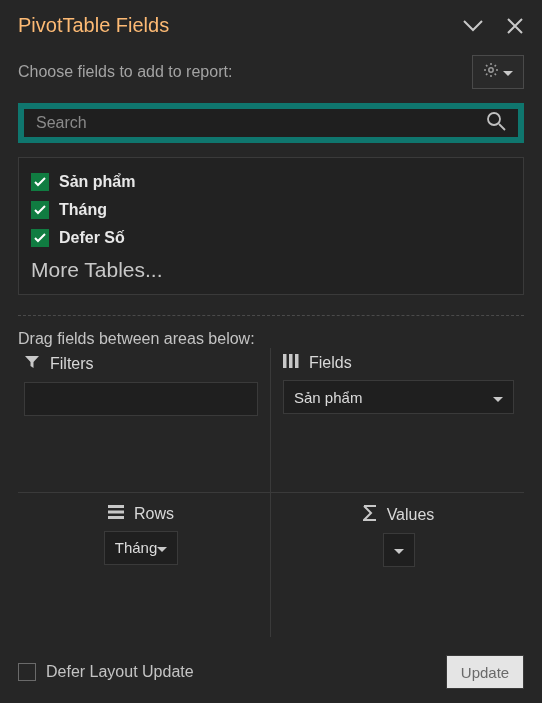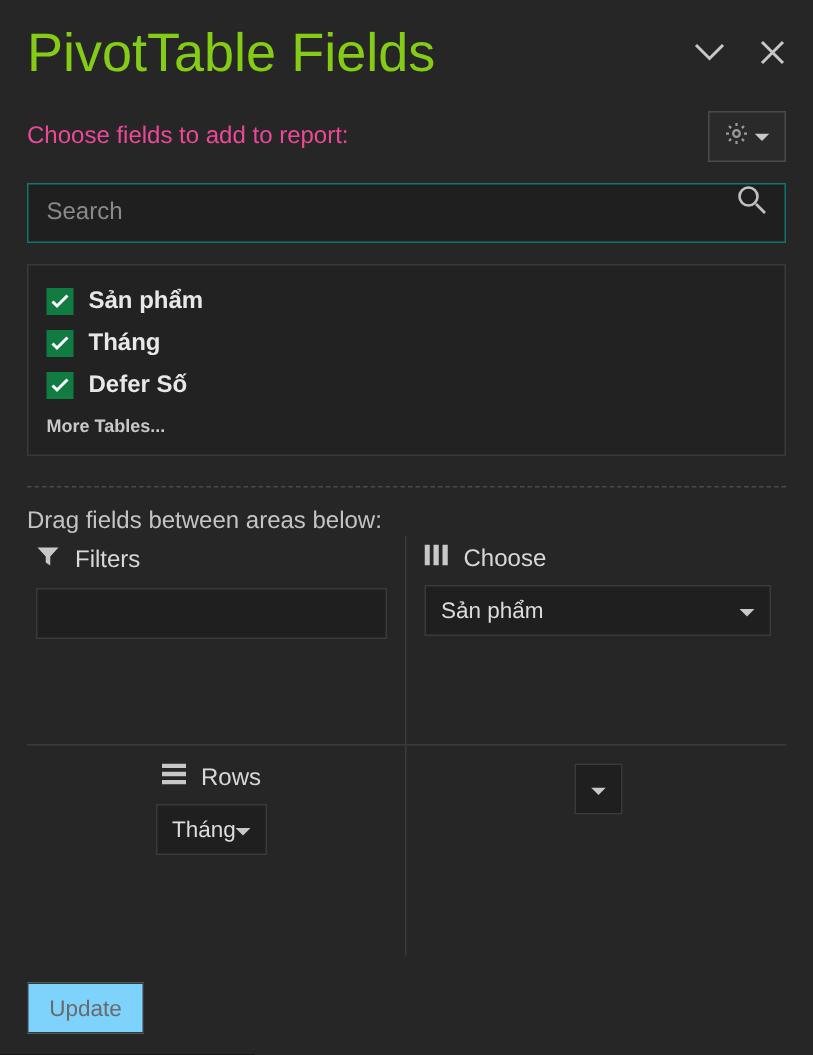--- a/index.html
+++ b/index.html
@@ -13,55 +13,56 @@
     display: flex;
     flex-direction: column;
   }
   .header {
     display: flex;
     align-items: center;
     justify-content: space-between;
     margin-bottom: 18px;
   }
   .title {
-    font-size: 36px;
+    font-size: 20px;
     font-weight: 300;
-    color: #84cc16;
+    color: #fdba74;
   }
   .header-icons {
     display: flex;
     gap: 22px;
     align-items: center;
   }
   .header-icons svg { display: block; }
   .sub-row {
     display: flex;
     align-items: center;
     justify-content: space-between;
     margin-bottom: 14px;
   }
   .sub-label {
     font-size: 16px;
-    color: #ec4899;
+    color: #a3a3a3;
   }
   .gear-btn {
     width: 52px;
     height: 34px;
     border: 1px solid #4a4a4a;
     display: flex;
     align-items: center;
     justify-content: center;
     gap: 4px;
     background: #2a2a2a;
   }
   .search-box {
     height: 40px;
     background: #1f1f1f;
-    border: 1px solid #0f766e;
-    display: flex;
+    border: 6px solid #0f766e;
+    display: flex;
+    align-items: center;
     padding: 0 12px;
     margin-bottom: 14px;
   }
   .search-input {
     flex: 1;
     background: transparent;
     border: none;
     outline: none;
     color: #d0d0d0;
     font-size: 16px;
@@ -86,23 +87,23 @@
     width: 18px;
     height: 18px;
     background: #107c41;
     display: flex;
     align-items: center;
     justify-content: center;
     flex-shrink: 0;
   }
   .more-tables {
     padding: 6px 0 2px 0;
-    font-size: 12px;
+    font-size: 21px;
     color: #c8c8c8;
-    font-weight: 700;
+    font-weight: 400;
   }
   .divider {
     border: none;
     border-top: 1px dashed #4a4a4a;
     margin: 4px 0 14px 0;
   }
   .drag-label {
     font-size: 16px;
     color: #c4c4c4;
   }
@@ -159,21 +160,21 @@
   .defer-chk {
     width: 18px;
     height: 18px;
     border: 1px solid #6a6a6a;
     background: transparent;
   }
   .upd-btn {
     width: 78px;
     height: 34px;
     border: 1px solid #3a3a3a;
-    background: #7dd3fc;
+    background: #e5e5e5;
     color: #6a6a6a;
     font-size: 15px;
     display: flex;
     align-items: center;
     justify-content: center;
   }
 </style>
 </head>
 <body>
 
@@ -272,21 +273,21 @@
 
     <div class="area right top-row">
       <div class="area-head">
         <span>
           <svg width="16" height="14" viewBox="0 0 16 14">
               <rect x="0" y="0" width="3.5" height="14" fill="#c8c8c8"></rect>
               <rect x="6" y="0" width="3.5" height="14" fill="#c8c8c8"></rect>
               <rect x="12" y="0" width="3.5" height="14" fill="#c8c8c8"></rect>
             </svg>
         </span>
-        <span>Choose</span>
+        <span>Fields</span>
       </div>
       <div class="drop">
         <span>Sản phẩm</span>
         <span>
           <svg width="10" height="6" viewBox="0 0 10 6">
               <path d="M0 0 L5 5 L10 0 Z" fill="#c8c8c8"></path>
             </svg>
         </span>
       </div>
     </div>
@@ -306,28 +307,40 @@
         <span>Tháng</span>
         <span>
           <svg width="10" height="6" viewBox="0 0 10 6">
               <path d="M0 0 L5 5 L10 0 Z" fill="#c8c8c8"></path>
             </svg>
         </span>
       </div>
     </div>
 
     <div class="area right bottom-row">
+      <div class="area-head">
+        <span>
+          <svg width="14" height="16" viewBox="0 0 14 16">
+              <path d="M1 1 H13 M1 1 L8 8 L1 15 H13" stroke="#c8c8c8" stroke-width="2" fill="none"></path>
+            </svg>
+        </span>
+        <span>Values</span>
+      </div>
       <div class="drop">
         <span>
           <svg width="10" height="6" viewBox="0 0 10 6">
               <path d="M0 0 L5 5 L10 0 Z" fill="#c8c8c8"></path>
             </svg>
         </span>
       </div>
     </div>
 
   </div>
 
   <div class="footer">
+    <div class="defer">
+      <span class="defer-chk"></span>
+      <span>Defer Layout Update</span>
+    </div>
     <div class="upd-btn">Update</div>
   </div>
 
 </div>
 
 </body></html>

